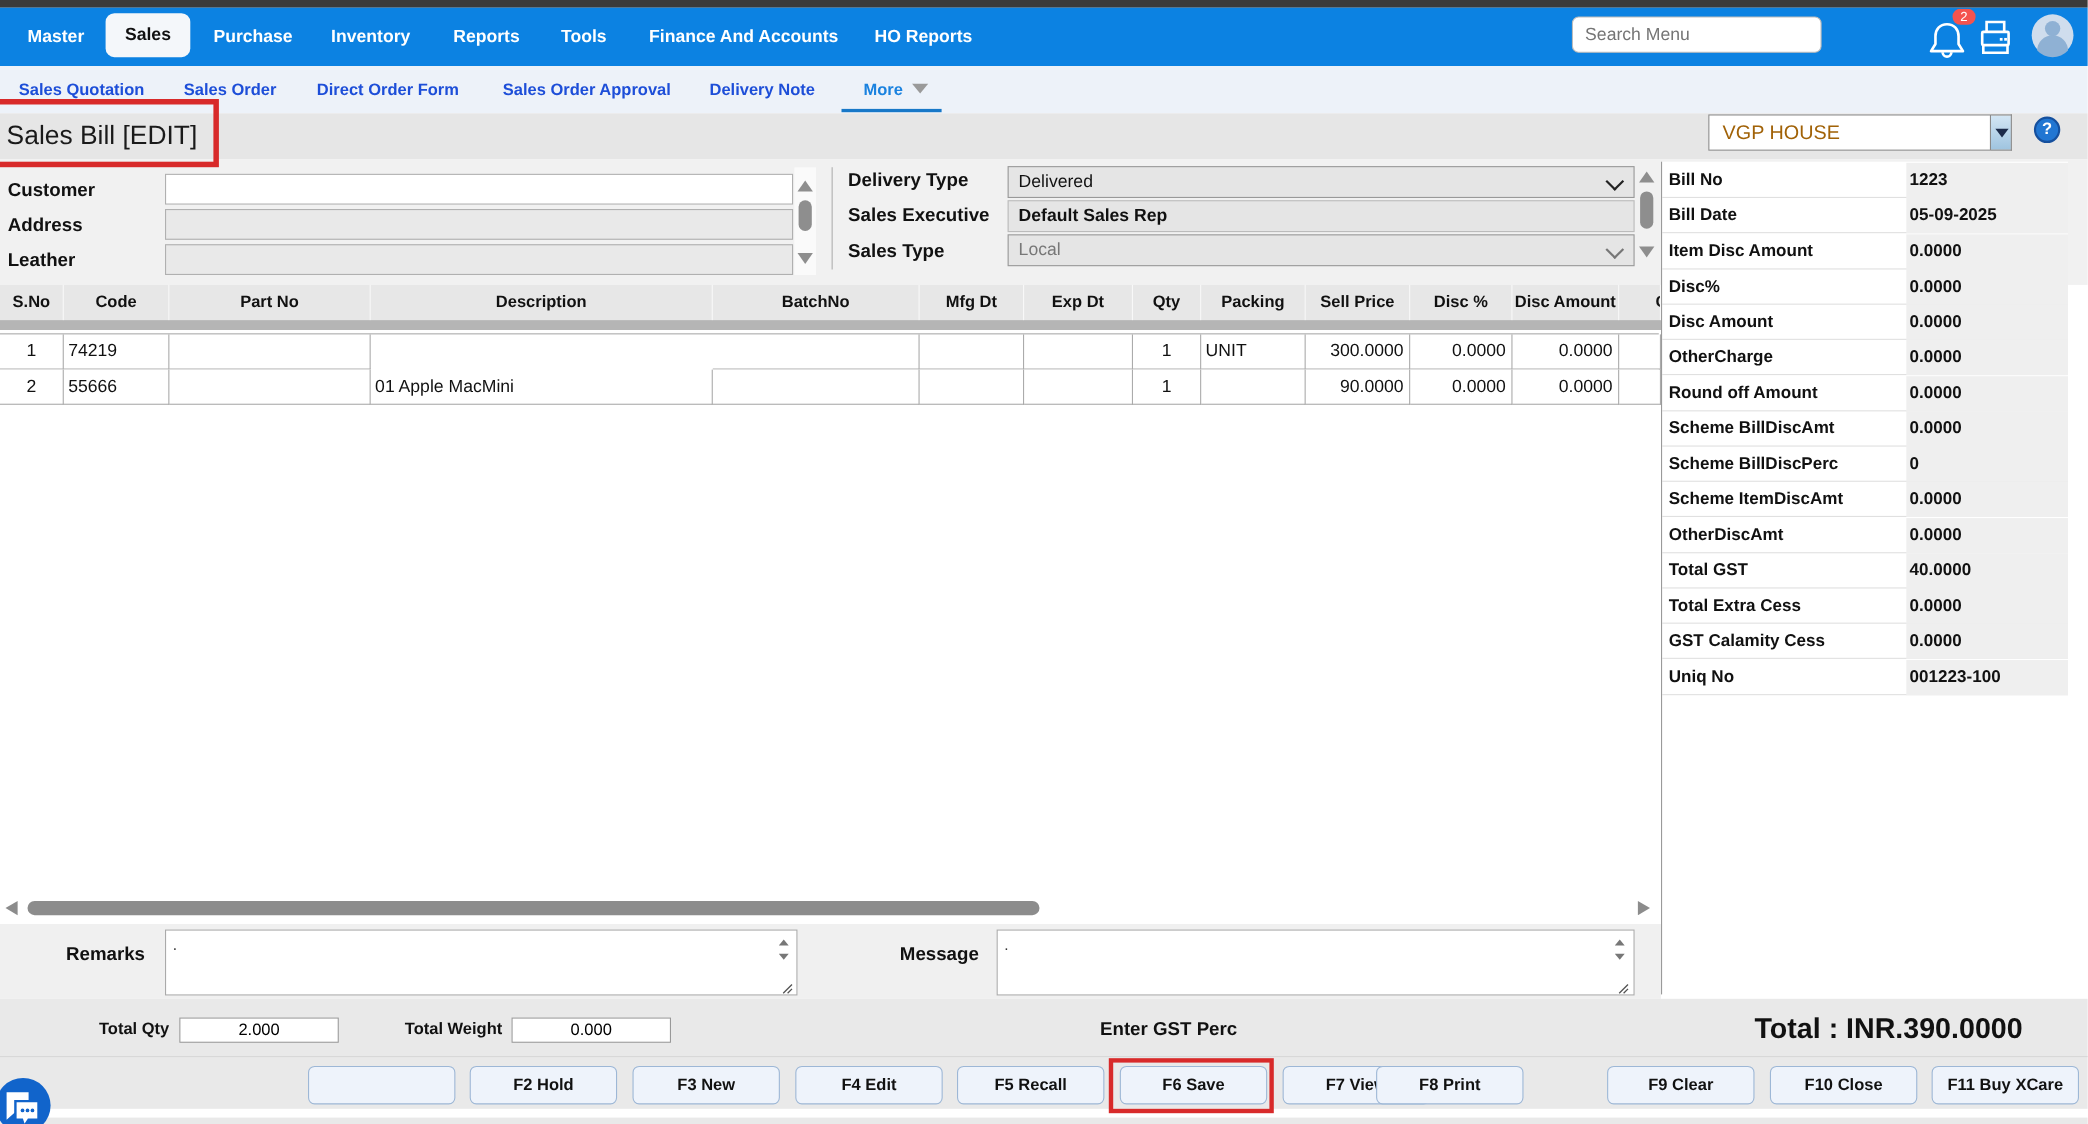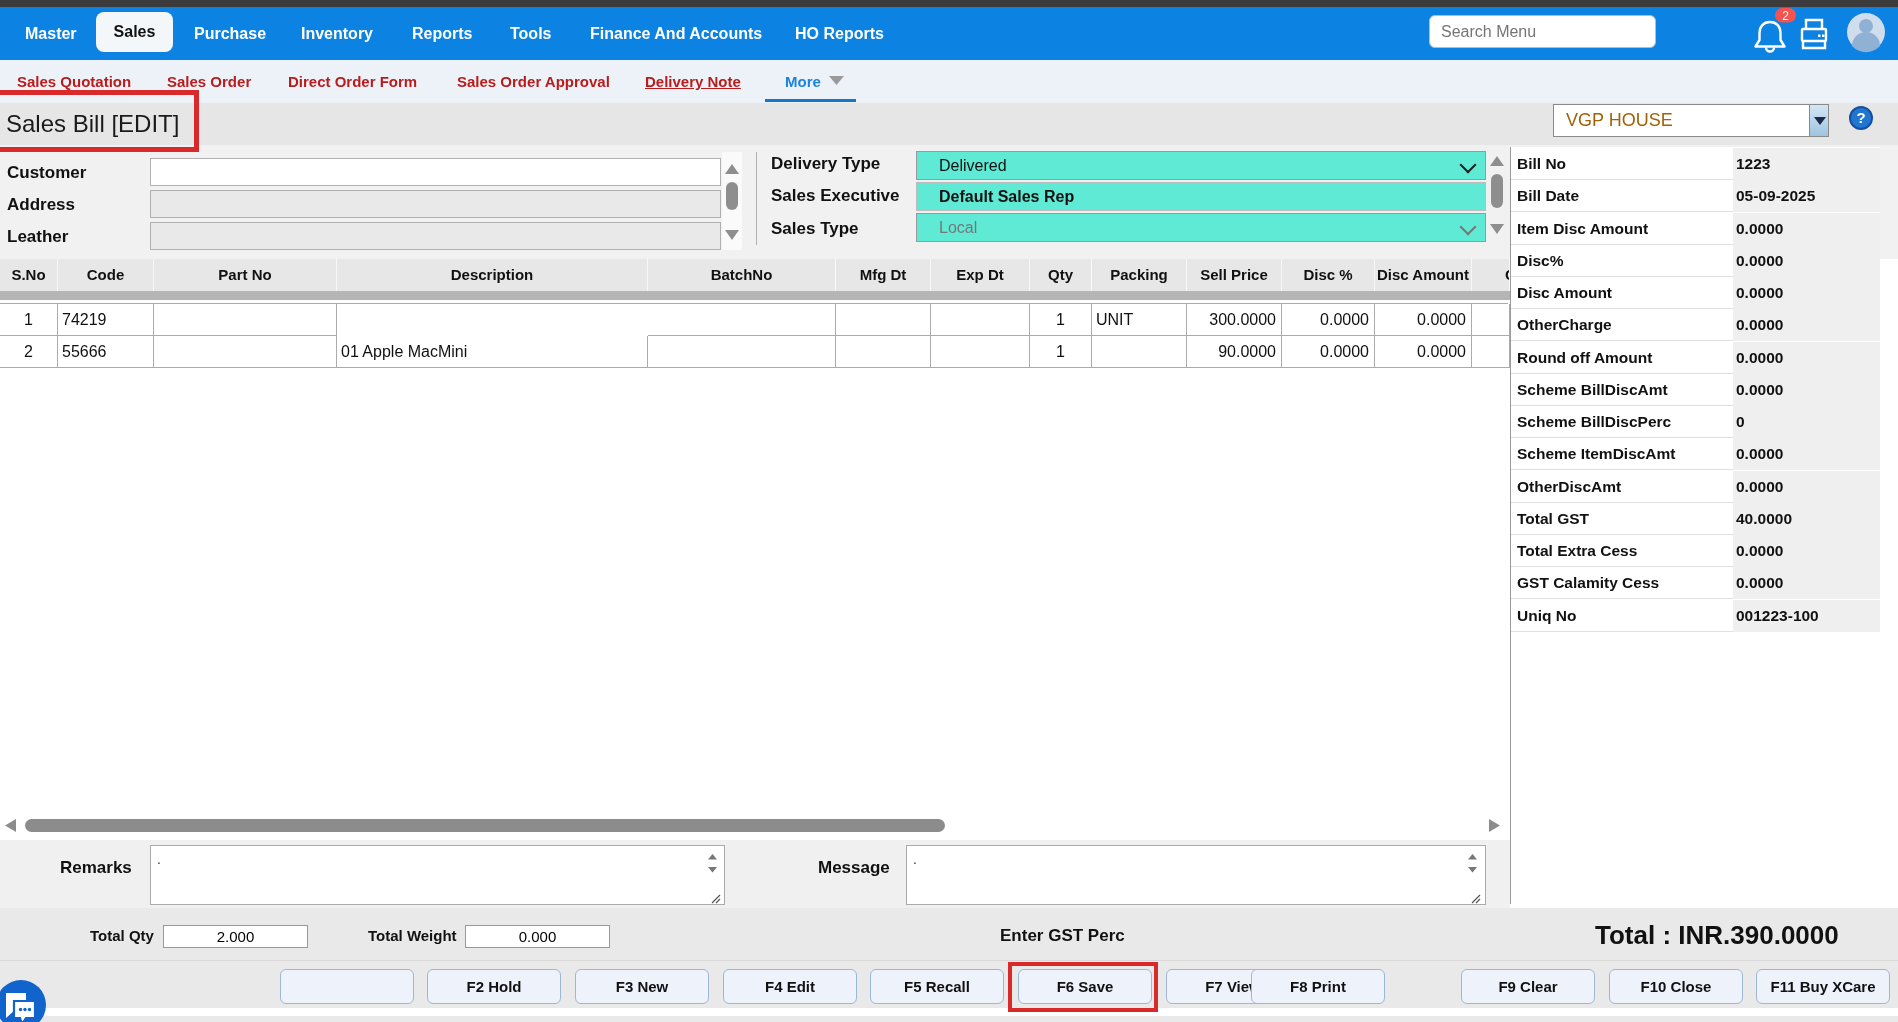--- a/index.html
+++ b/index.html
@@ -16,21 +16,21 @@
 #salestab { position:absolute; left:96px; top:12px; width:77px; height:40px;
   background:#f4f7fa; border-radius:8px; text-align:center; line-height:40px;
   color:#111; font-size:16px; font-weight:bold; }
 #searchbox { position:absolute; left:1429px; top:15px; width:227px; height:33px;
   background:#fff; border-radius:6px; border:1px solid #bcbcbc; color:#757575;
   font-size:16px; line-height:31px; padding-left:11px; }
 
 
 
 #subnav { left:0; top:60px; width:1898px; height:43px; background:#edf2f9; }
-.subitem { position:absolute; top:0; height:43px; line-height:43px; color:#b91c1c;
+.subitem { position:absolute; top:0; height:43px; line-height:43px; color:#1d4ed8;
   font-size:15px; font-weight:bold; white-space:nowrap; }
 #more { color:#1a82df; }
 #moreline { position:absolute; left:765px; top:99px; width:91px; height:3px; background:#1878c8; }
 
 
 #titleband { left:0; top:103px; width:1898px; height:42px; background:#e6e6e6; }
 #title { left:6px; top:103px; height:42px; line-height:42px; font-size:24px; color:#1a1a1a; }
 #redbox1 { left:-5px; top:90px; width:204px; height:62px; border:5px solid #d82a2a; z-index:30; }
 #vgpbox { left:1553px; top:104px; width:257px; height:33px; background:#fff;
   border:1px solid #8a8a8a; font-size:18px; color:#a16207; line-height:31px; padding-left:12px; }
@@ -41,21 +41,21 @@
 #helpcircle { left:1849px; top:106px; width:24px; height:24px; border-radius:50%;
   background:#2176d2; border:2px solid #15509e; color:#fff; font-size:15px; font-weight:bold;
   text-align:center; line-height:20px; }
 
 
 #formarea { left:0; top:145px; width:1898px; height:114px; background:#f1f1f1; }
 .flabel { position:absolute; font-size:17px; font-weight:bold; color:#111; white-space:nowrap; }
 .finput { position:absolute; left:150px; width:571px; height:28px; border:1px solid #b0b0b0; }
 #divider { left:756px; top:152px; width:1px; height:93px; background:#b0b0b0; }
 .fselect { position:absolute; left:916px; width:570px; border:1px solid #999;
-  background:#5eead4; font-size:16px; padding-left:22px; }
+  background:#e5e5e5; font-size:16px; padding-left:9px; }
 .chev { position:absolute; left:1462px; width:12px; height:12px;
   border-right:2.5px solid #222; border-bottom:2.5px solid #222; transform:rotate(45deg); }
 
 
 #thead { left:0; top:259px; width:1510px; height:32px; background:#e7e7e7; }
 .th { position:absolute; top:0; height:32px; line-height:32px; text-align:center; overflow:hidden;
   font-size:15px; font-weight:bold; color:#111; border-right:1px solid #f8f8f8; }
 #grayband { left:0; top:291px; width:1510px; height:9px; background:#b5b5b5; }
 .trow { position:absolute; left:0; width:1508px; height:32px; background:#fff; }
 .td { position:absolute; top:0; height:32px; line-height:32px; font-size:16px; color:#111;
@@ -114,21 +114,21 @@
     <circle cx="121" cy="24" r="19" fill="#cfdded"></circle>
     <circle cx="121" cy="18" r="7" fill="#8fb1d4"></circle>
     <path d="M107 38 a14 14 0 0 1 28 0 a19 19 0 0 1 -28 0 z" fill="#8fb1d4"></path>
   </svg>
 
   <div class="abs" id="subnav"></div>
   <div class="subitem" style="left:17px; top:60px;">Sales Quotation</div>
   <div class="subitem" style="left:167px; top:60px;">Sales Order</div>
   <div class="subitem" style="left:288px; top:60px;">Direct Order Form</div>
   <div class="subitem" style="left:457px; top:60px;">Sales Order Approval</div>
-  <div class="subitem" style="left:645px; top:60px;text-decoration:underline;">Delivery Note</div>
+  <div class="subitem" style="left:645px; top:60px;">Delivery Note</div>
   <div class="subitem" id="more" style="left:785px; top:60px;">More</div>
   <svg class="abs" style="left:829px; top:76px;" width="15" height="10">
       <polygon points="0,0 15,0 7.5,9" fill="#9a9a9a"></polygon>
     </svg>
   <div id="moreline"></div>
 
   <div class="abs" id="titleband"></div>
   <div class="abs" id="title">Sales Bill [EDIT]</div>
   <div class="abs" id="vgpbox">VGP HOUSE</div>
   <div class="abs" id="vgpbtn"></div>

